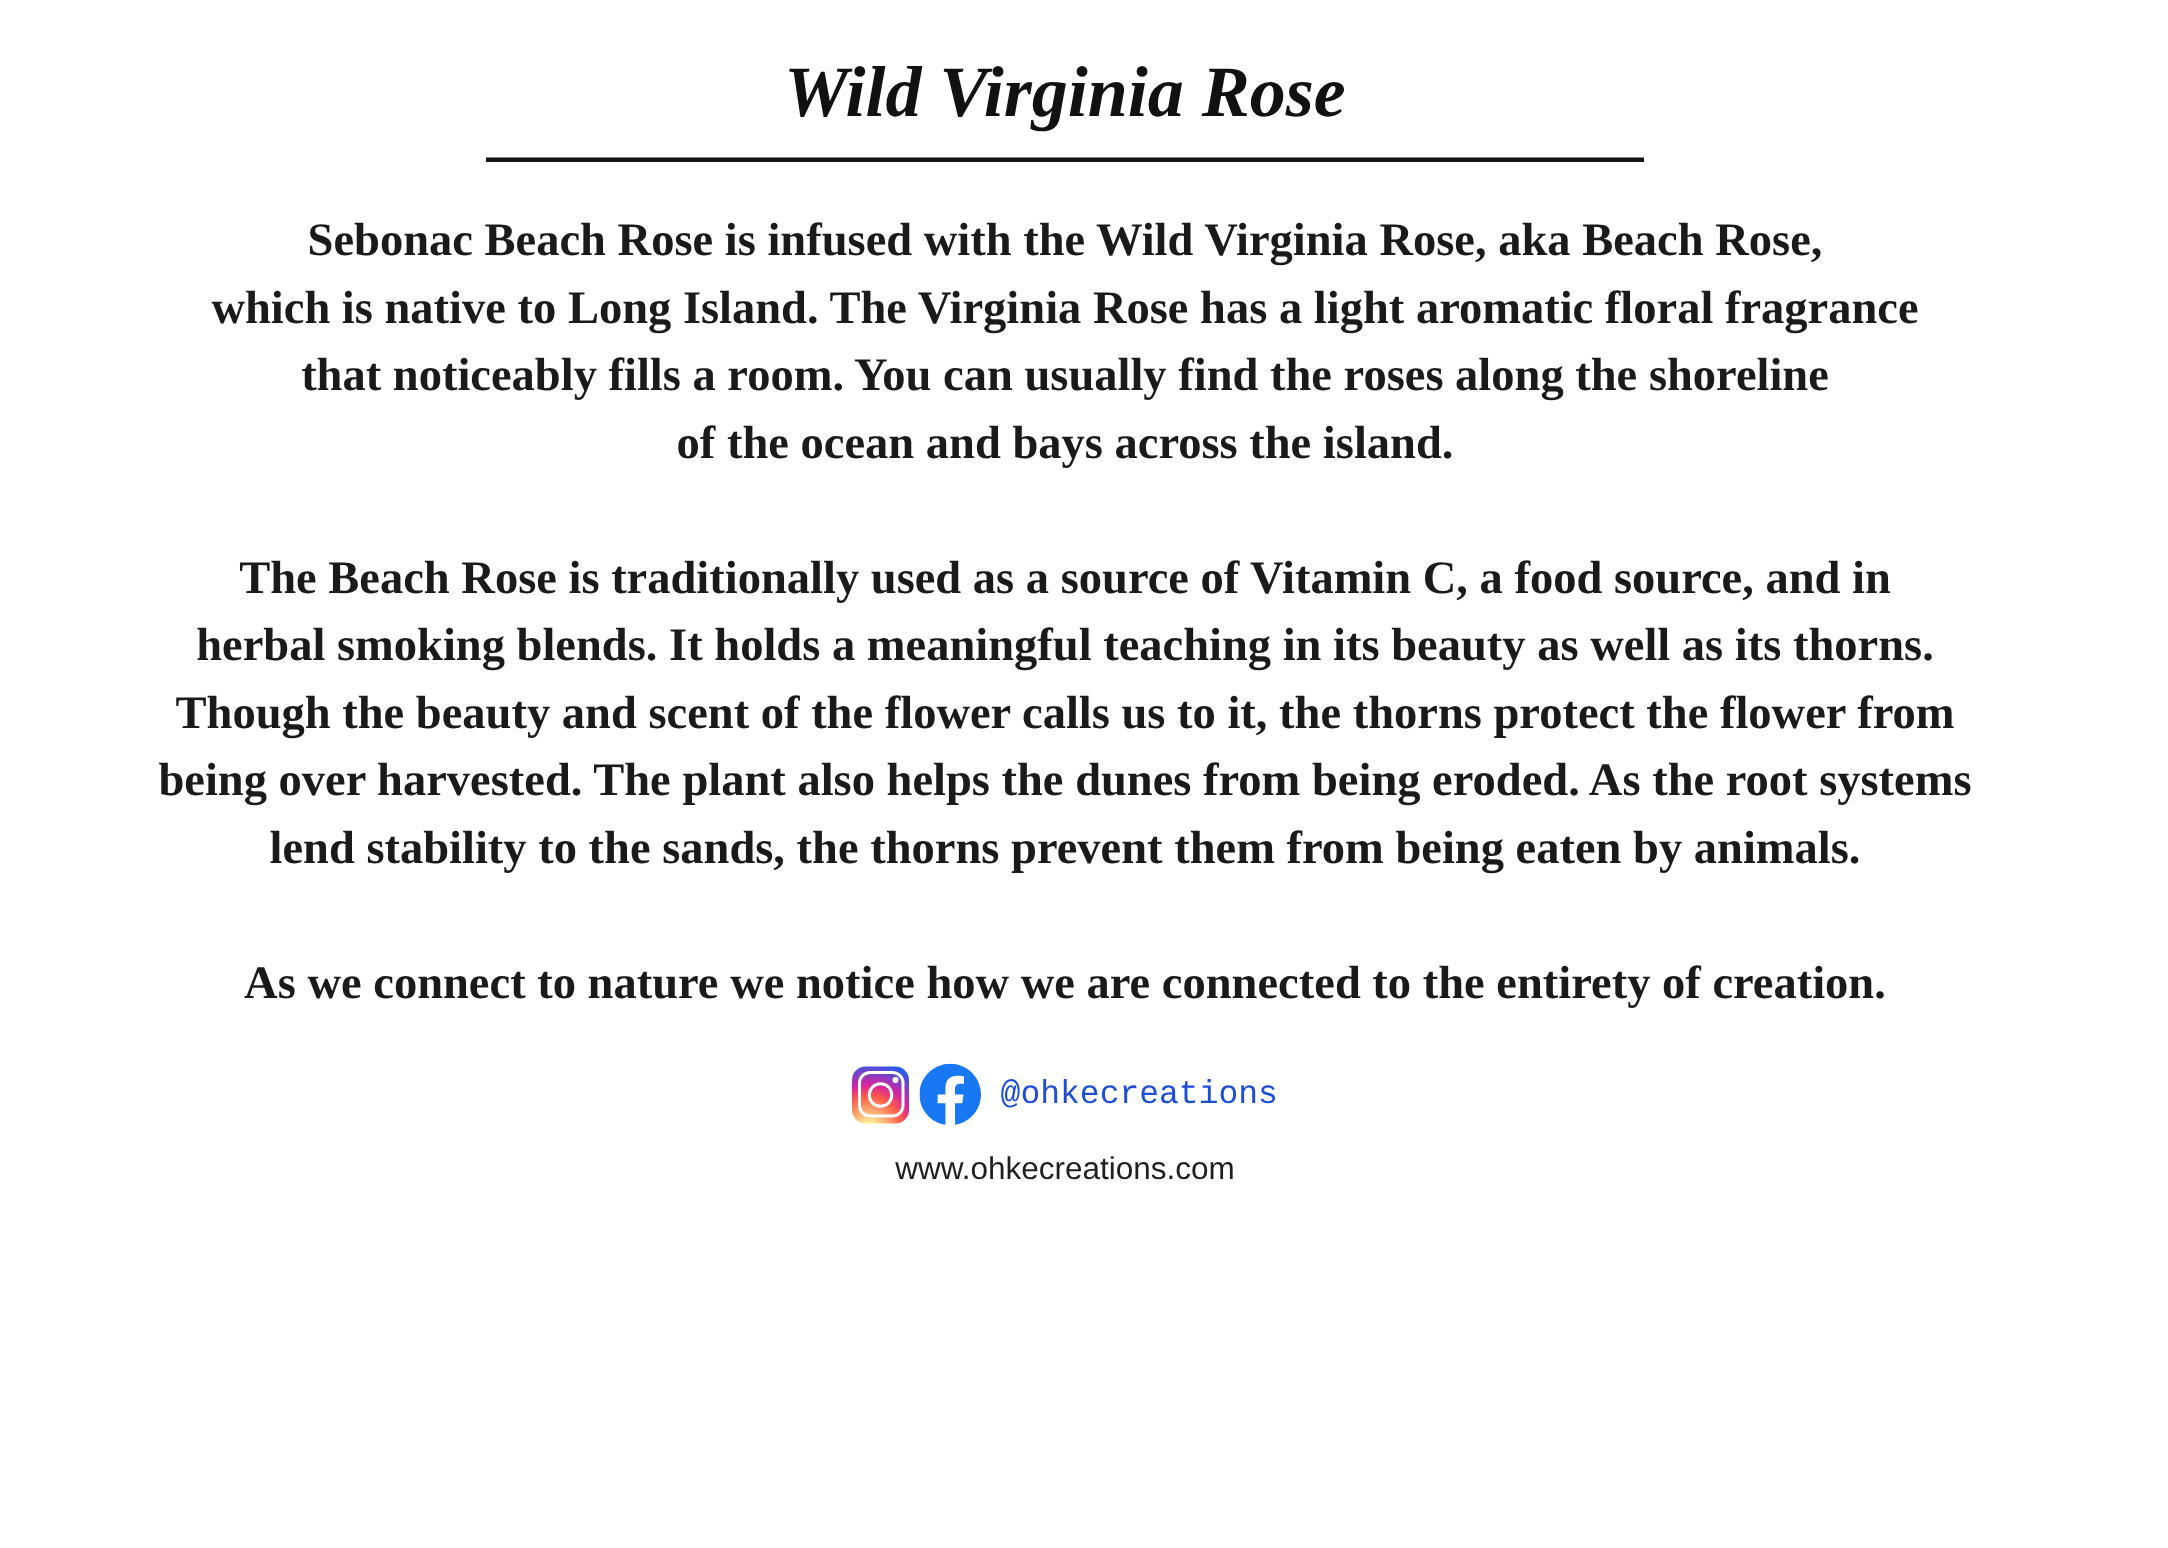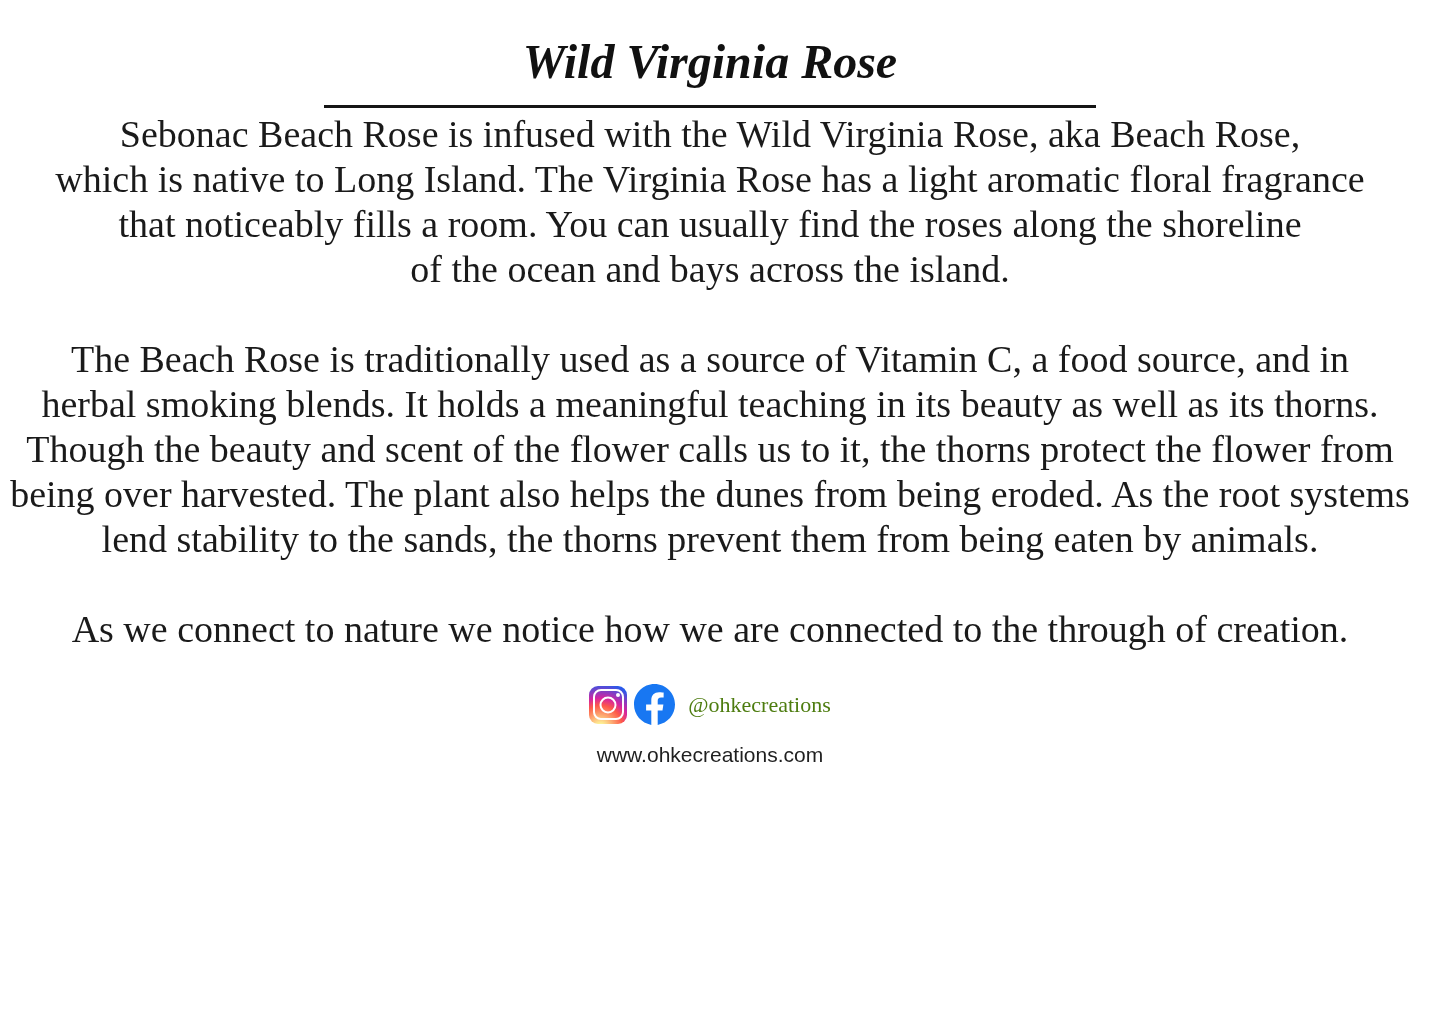--- a/index.html
+++ b/index.html
@@ -27,44 +27,45 @@
     letter-spacing: 0px;
     color: #111111;
   }
   .title-divider {
     width: 772px;
     border: none;
     border-top: 3px solid #151515;
     margin: 16px auto 0 auto;
   }
   .content {
-    margin-top: 4px;
-    font-size: 38px;
+    margin-top: 29px;
+    font-size: 31px;
     line-height: 45px;
+    font-weight: bold;
   }
   .para {
     margin: 0 0 45px 0;
     white-space: pre-line; 
   }
   .para:last-of-type {
     margin-bottom: 32px;
   }
   .footer {
     margin-top: 0;
   }
   .social-row {
     display: flex;
     align-items: center;
     justify-content: center;
     gap: 7px;
   }
   .handle {
-    font-family: Liberation Serif, serif;
+    font-family: Liberation Mono, monospace;
     font-size: 22px;
-    color: #4d7c0f;
+    color: #1d4ed8;
     margin-left: 6px;
   }
   .website {
     font-family: "Liberation Sans", sans-serif;
     font-size: 21px;
     color: #1f1f1f;
     margin-top: 18px;
   }
   
   .ig-icon {
@@ -123,21 +124,21 @@
   <div class="content">
     <p class="para">Sebonac Beach Rose is infused with the Wild Virginia Rose, aka Beach Rose,
 which is native to Long Island. The Virginia Rose has a light aromatic floral fragrance
 that noticeably fills a room. You can usually find the roses along the shoreline
 of the ocean and bays across the island.</p>
     <p class="para">The Beach Rose is traditionally used as a source of Vitamin C, a food source, and in
 herbal smoking blends. It holds a meaningful teaching in its beauty as well as its thorns.
 Though the beauty and scent of the flower calls us to it, the thorns protect the flower from
 being over harvested. The plant also helps the dunes from being eroded. As the root systems
 lend stability to the sands, the thorns prevent them from being eaten by animals.</p>
-    <p class="para">As we connect to nature we notice how we are connected to the through of creation.</p>
+    <p class="para">As we connect to nature we notice how we are connected to the entirety of creation.</p>
   </div>
 
   <div class="footer">
     <div class="social-row">
 
       <span class="ig-icon">
         <span class="ig-dot"></span>
       </span>
 
       <span class="fb-icon">

